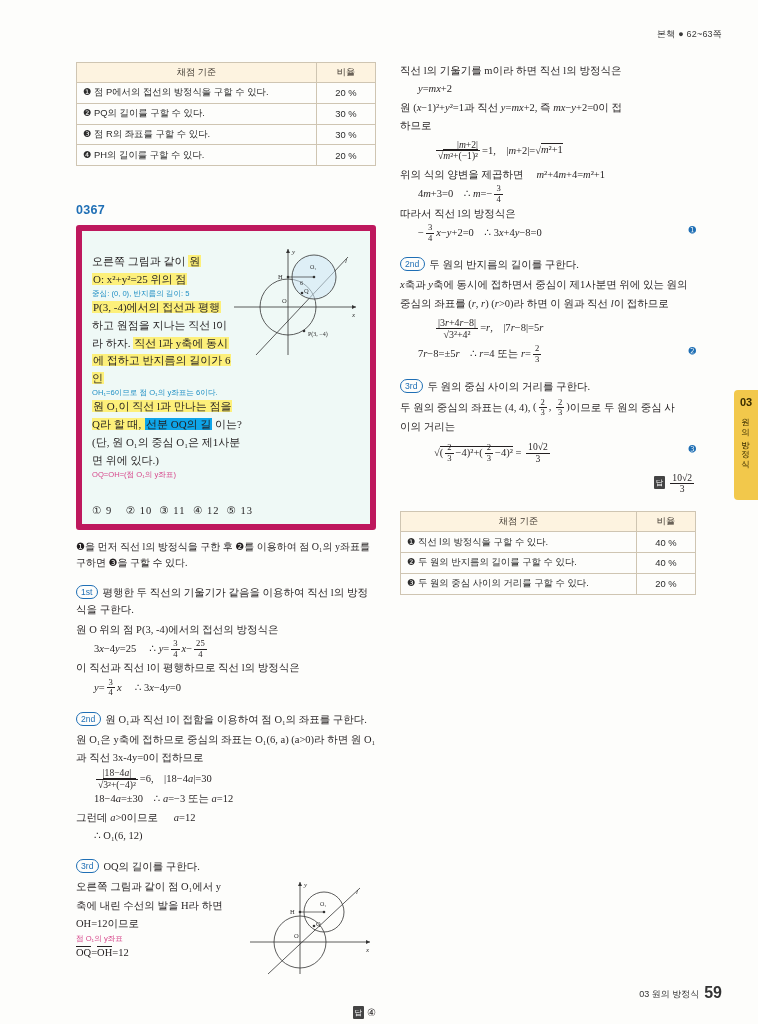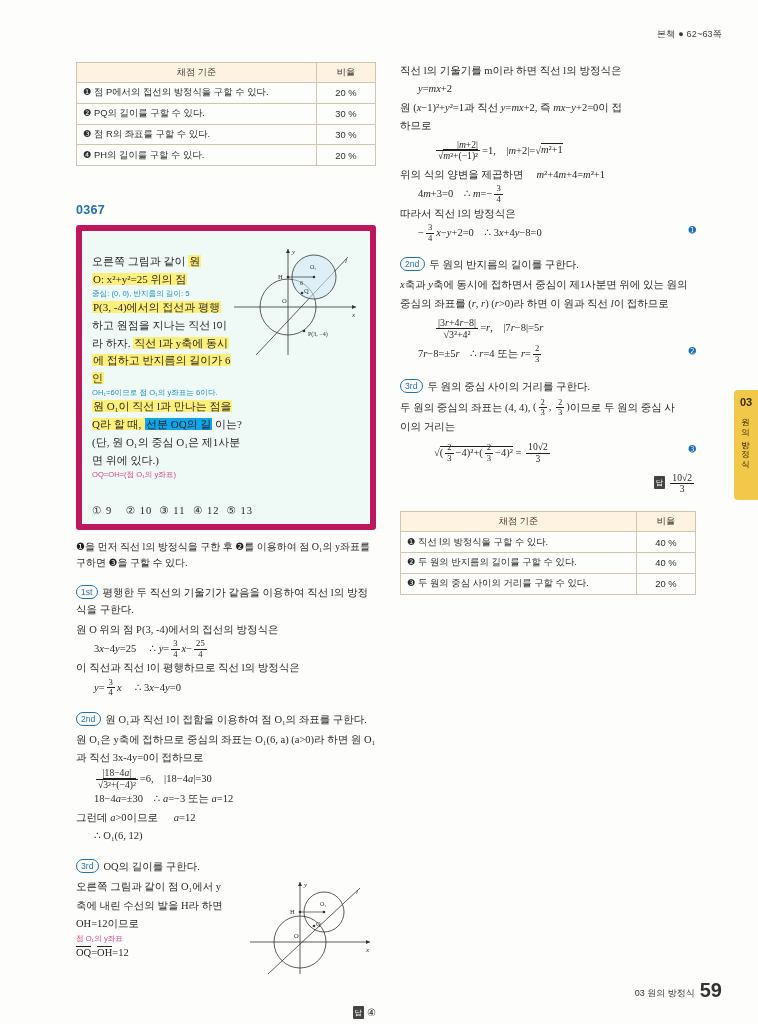--- a/index.html
+++ b/index.html
@@ -218,21 +218,21 @@
 
   
   .footer {
     position: absolute;
     right: 36px; bottom: 22px;
     font-family: "Liberation Sans", sans-serif;
     font-size: 9px;
     color: #333;
   }
   .footer .pg {
-    font-size: 20px;
+    font-size: 16px;
     font-weight: bold;
     margin-left: 5px;
     vertical-align: -1px;
   }
 
   
   .botp { margin-top: 16px; font-size: 10.5px; line-height: 1.65; }
 </style>
 </head>
 <body>

